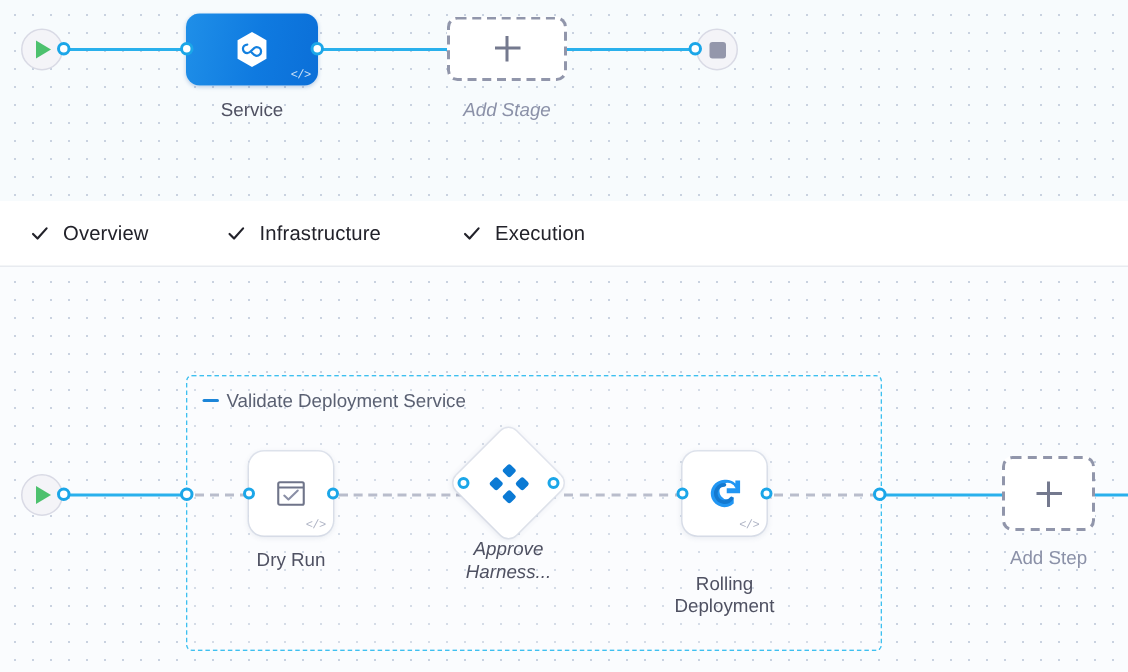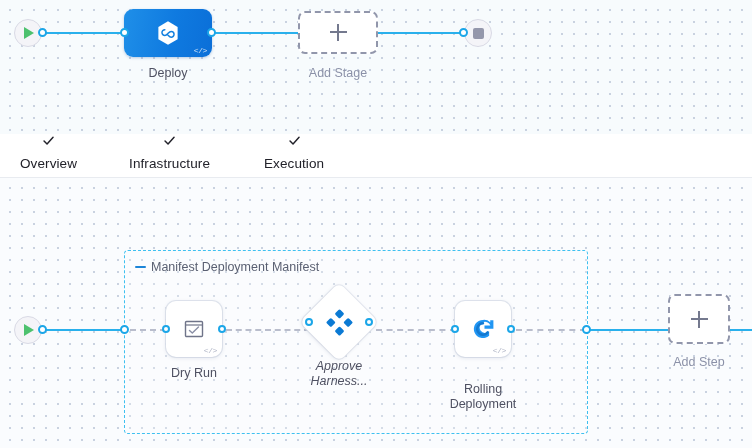--- a/index.html
+++ b/index.html
@@ -27,21 +27,21 @@
   #tabbar {
     position: absolute; left: 0; top: 134px; width: 752px; height: 44px;
     background: #ffffff;
     border-bottom: 1px solid #e8ebf0;
     display: flex; align-items: center;
   }
   .tab {
     display: flex; align-items: center; gap: 9px;
     height: 44px; position: relative;
     padding: 0 6px;
-    cursor: pointer; white-space: nowrap; flex-direction: column;
+    cursor: pointer; white-space: nowrap;
   }
   .tab .tab-label { font-size: 13.5px; color: #22222a; letter-spacing: .1px; }
   .tab .check { color: #22222a; flex: none; }
   .tab.active::after {
     content: ""; position: absolute; left: 0; right: 0; bottom: 0;
     height: 3px; background: #0278d5; border-radius: 2px 2px 0 0;
   }
 
   
   .node { position: absolute; }
@@ -164,28 +164,28 @@
     <div class="node" style="left:124px; top:9px;">
       <div class="stage-box">
         <svg class="hexlogo" viewBox="0 0 32 32">
           <path d="M16 2.6 27 9v14L16 29.4 5 23V9z" fill="#ffffff"></path>
           <path d="M12.4 12.2a3.3 3.3 0 1 0 0 6.6c1.5 0 2.3-.9 3.6-2.3 1.3-1.4 2.1-2.3 3.6-2.3a3.3 3.3 0 1 1 0 6.6c-1.5 0-2.3-.9-3.6-2.3" fill="none" stroke="#1480df" stroke-width="1.7" stroke-linecap="round"></path>
         </svg>
         <span class="code-badge">&lt;/&gt;</span>
       </div>
       <div class="dot" style="left:-4px; top:19px;"></div>
       <div class="dot" style="left:83px; top:19px;"></div>
-      <div class="node-label">Deploy</div>
+      <div class="node-label">Service</div>
     </div>
 
     <div class="node" style="left:298px; top:11px;">
       <div class="add-box" style="width:80px; height:43px;">
         <span class="plus"></span>
       </div>
-      <div class="node-label muted" style="margin-top:12px;">Add Stage</div>
+      <div class="node-label muted" style="margin-top:12px;font-style:italic;">Add Stage</div>
     </div>
 
     <div class="node" style="left:464px; top:19px;">
       <div class="terminal">
         <div class="stop-sq"></div>
       </div>
       <div class="dot" style="left:-5px; top:9px;"></div>
     </div>
   </div>
 
@@ -213,21 +213,21 @@
       </svg>
       <span class="tab-label">Execution</span>
     </div>
   </div>
 
   <div class="canvas" id="exec-canvas">
 
     <div class="step-group" style="left:124px; top:72px; width:464px; height:184px;">
       <div class="group-label">
         <span class="collapse-dash"></span>
-        <span>Manifest Deployment Manifest</span>
+        <span>Validate Deployment Service</span>
       </div>
     </div>
 
     <div class="line" style="left:38px; top:151px; width:88px;"></div>
     <div class="line dashed" style="left:130px; top:151px; width:36px;"></div>
     <div class="line dashed" style="left:226px; top:151px; width:84px;"></div>
     <div class="line dashed" style="left:376px; top:151px; width:80px;"></div>
     <div class="line dashed" style="left:516px; top:151px; width:70px;"></div>
     <div class="line" style="left:588px; top:151px; width:80px;"></div>
     <div class="line" style="left:730px; top:151px; width:22px;"></div>
@@ -281,21 +281,21 @@
           <path d="M14 4.2a9.8 9.8 0 1 0 6.6 17v-4.6a6 6 0 1 1 1.4-6.4h-6.4v3.6h9.6V4.6h-3.4v2.2A9.7 9.7 0 0 0 14 4.2z" fill="#2196f3"></path>
           <path d="M14 7.8a6.2 6.2 0 1 0 5.1 9.7" fill="none" stroke="#1479d0" stroke-width="2.6" stroke-linecap="round"></path>
         </svg>
         <span class="code-badge dark">&lt;/&gt;</span>
       </div>
       <div class="dot sm" style="left:-4px; top:24px;"></div>
       <div class="dot sm" style="left:52px; top:24px;"></div>
       <div class="node-label wrap" style="margin-top:25px;">Rolling Deployment</div>
     </div>
 
-    <div class="node" style="left:668px; top:116px;">
+    <div class="node" style="left:668px; top:126px;">
       <div class="add-box" style="width:62px; height:50px;">
         <span class="plus"></span>
       </div>
       <div class="node-label muted" style="margin-top:11px;">Add Step</div>
     </div>
   </div>
 
 </div>
 
 </body></html>

